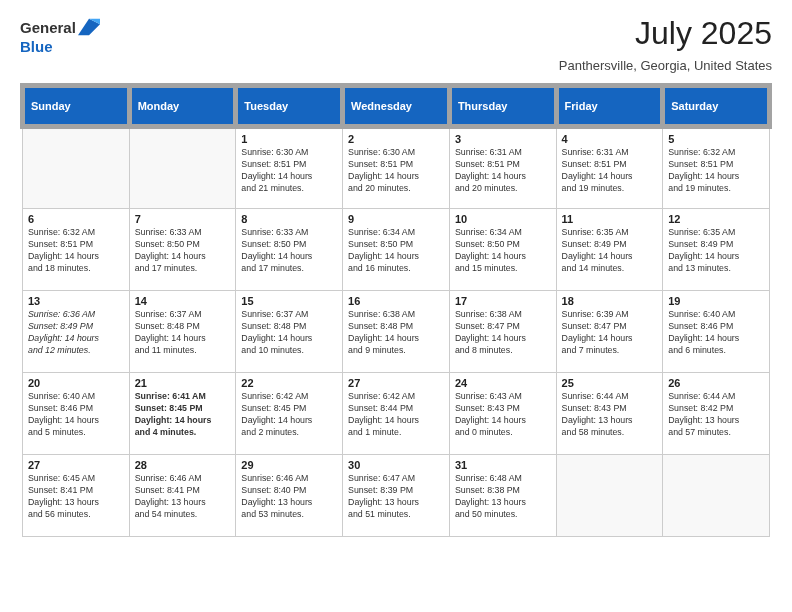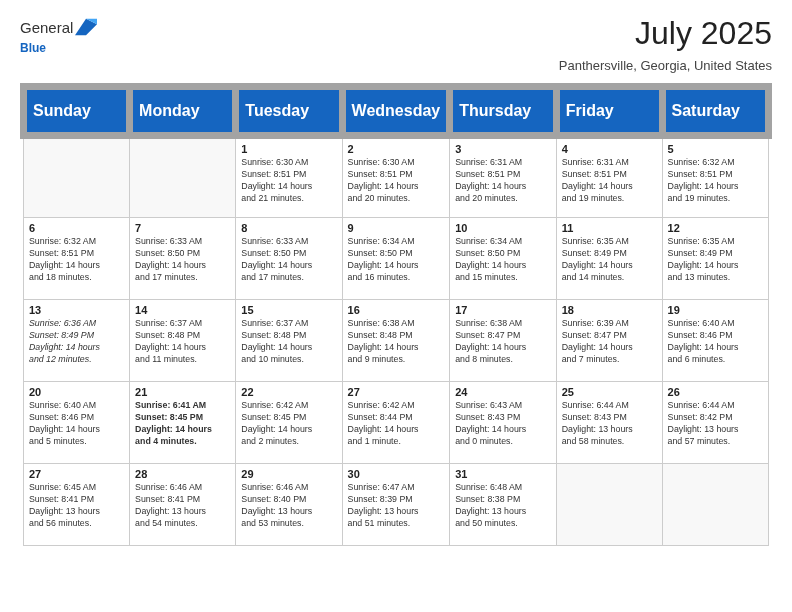--- a/index.html
+++ b/index.html
@@ -45,23 +45,23 @@
       width: 100%;
       border-collapse: collapse;
       border: 1px solid #bbb;
       font-size: 9.5px;
     }
     .calendar thead tr th {
       background: #1565c0;
       color: #fff;
       text-align: left;
       padding: 12px 6px;
-      font-size: 16px;
+      font-size: 11px;
       font-weight: bold;
-      border: 7px solid #a3a3a3;
+      border: 5px solid #a3a3a3;
     }
     .calendar tbody tr td {
       border: 1px solid #ccc;
       vertical-align: top;
       padding: 4px 5px;
       width: 107px;
       min-height: 70px;
       height: 82px;
       background: #fff;
     }
@@ -90,28 +90,28 @@
       align-items: center;
     }
   </style>
 </head>
 <body>
 
 <div class="page">
   <div class="header">
     <div class="logo-wrapper">
       <div class="logo-line">
-        <span style="font-size:15px;font-weight:normal;color:#333;">General</span>
+        <span style="font-size:15px;font-weight:bold;color:#333;">General</span>
         <svg class="logo-icon" viewBox="0 0 24 18" xmlns="http://www.w3.org/2000/svg">
           <polygon points="0,18 12,0 24,6 12,18" fill="#1565c0"></polygon>
           <polygon points="12,0 24,6 24,0" fill="#42a5f5"></polygon>
         </svg>
       </div>
       <div>
-        <span style="font-size:12px;font-weight:bold;color:#1565c0;margin-left:0;">Blue</span>
+        <span style="font-size:15px;font-weight:bold;color:#1565c0;margin-left:0;">Blue</span>
       </div>
     </div>
     <div class="title-block">
       <div class="main-title">July 2025</div>
       <div class="subtitle">Panthersville, Georgia, United States</div>
     </div>
   </div>
 
   <table class="calendar">
     <thead>

